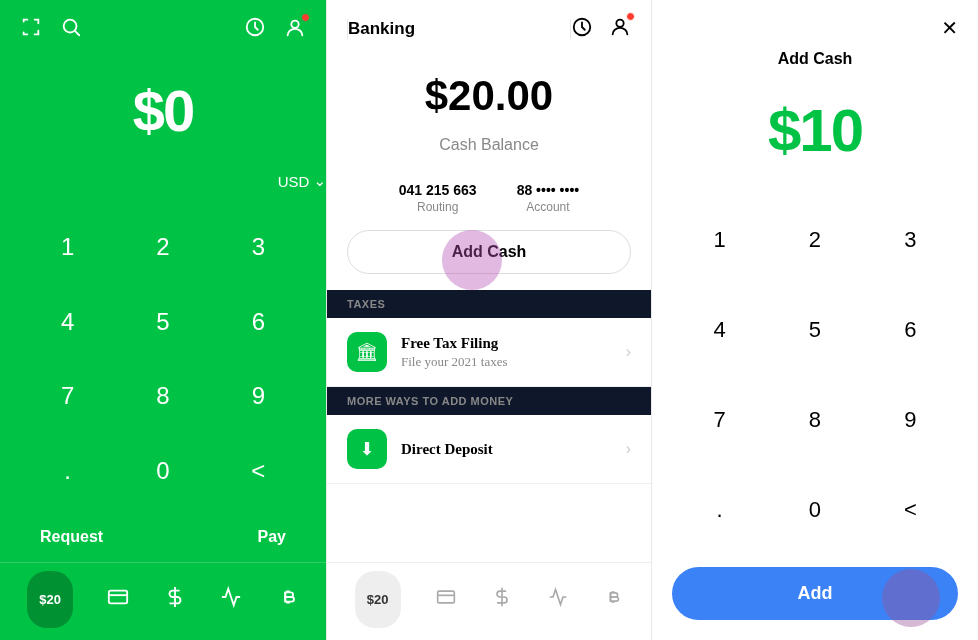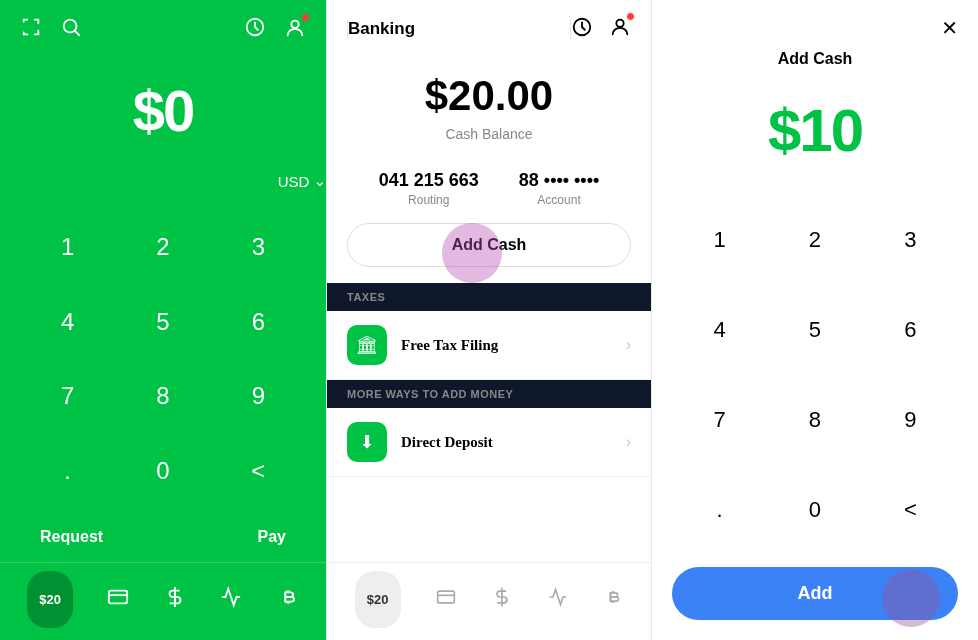--- a/index.html
+++ b/index.html
@@ -162,38 +162,38 @@
       padding: 20px 0 16px;
     }
 
     .balance-amount {
       font-size: 42px;
       font-weight: 700;
       color: #000;
     }
 
     .balance-label {
-      font-size: 14px;
+      font-size: 16px;
       color: #888;
-      margin-top: 6px;
+      margin-top: 16px;
     }
 
     .account-info {
       display: flex;
       justify-content: center;
       gap: 40px;
       padding: 12px 20px 16px;
     }
 
     .account-field {
       text-align: center;
     }
 
     .account-field .field-value {
-      font-size: 18px;
+      font-size: 14px;
       font-weight: 600;
       color: #000;
     }
 
     .account-field .field-label {
       font-size: 12px;
       color: #888;
       margin-top: 2px;
     }
 
@@ -519,20 +519,21 @@
   <div class="action-buttons">
     <button class="btn-action">Add Cash</button>
     <div class="touch-circle"></div>
   </div>
 
   <div class="section-header">TAXES</div>
   <div class="list-item">
     <div class="list-item-icon">🏛</div>
     <div class="list-item-text">
       <div class="item-title">Free Tax Filing</div>
+      <div class="item-subtitle">File your 2021 taxes</div>
     </div>
     <span class="list-item-chevron">›</span>
   </div>
 
   <div class="section-header">MORE WAYS TO ADD MONEY</div>
   <div class="list-item">
     <div class="list-item-icon">⬇</div>
     <div class="list-item-text">
       <div class="item-title">Direct Deposit</div>
     </div>

